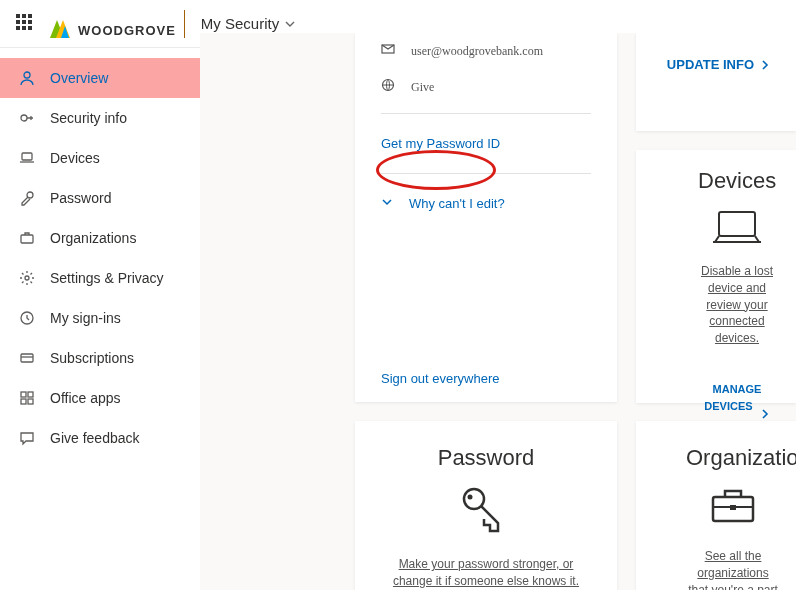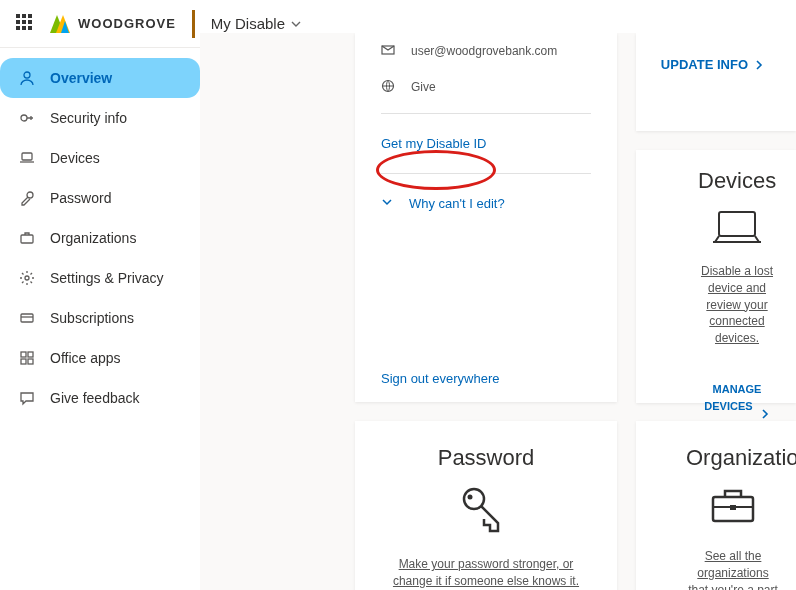--- a/index.html
+++ b/index.html
@@ -25,25 +25,25 @@
     width: 20px; height: 20px;
     display: grid;
     grid-template-columns: repeat(3,4px);
     grid-template-rows: repeat(3,4px);
     gap: 2px;
     margin: 0 14px 0 6px;
     cursor: pointer;
   }
   .waffle span { background:#333; width:4px; height:4px; }
   .brand {
-    display:flex; align-items:center;
+    display:flex; align-items:flex-end;
     font-size:13px; font-weight:600; color:#333;
     letter-spacing:1px;
-    padding-right:16px;
-    border-right:3px solid #a16207;
+    padding-right:8px;
+    border-right:1px solid #a16207;
     height:28px;
   }
   .brand svg { margin-right:6px; }
   .page-switch {
     display:flex; align-items:center;
     margin-left:16px;
     font-size:15px; color:#323130;
     cursor:pointer;
   }
   .page-switch .chev { margin-left:6px; }
@@ -56,24 +56,23 @@
   }
   .nav-item {
     display:flex; align-items:center;
     height:40px;
     padding:0 18px;
     font-size:14px;
     color:#323130;
     cursor:pointer;
   }
   .nav-item.active {
-    background:#7dd3fc;
-    font-weight:700;
+    background:#fca5a5;
+    font-weight:400;
     color:#0067b8;
-    border-radius:13px;
   }
   .nav-item.active .nav-icon { color:#0067b8; }
   .nav-icon {
     width:18px; height:18px;
     margin-right:14px;
     display:flex; align-items:center; justify-content:center;
     color:#605e5c;
   }
   .nav-icon svg { width:16px; height:16px; }
 
@@ -86,21 +85,21 @@
   .card {
     position:absolute;
     background:#fff;
     box-shadow: 0 1px 3px rgba(0,0,0,.08);
   }
   
   .card-profile { left:155px; top:0; width:262px; height:369px; }
   .profile-list { padding: 0 26px; }
   .profile-row {
     display:flex; align-items:center;
-    height:36px; font-size:12px; color:#555;
+    height:36px; font-size:12px; color:#555;font-family:Liberation Serif, serif;
   }
   .profile-row .ri { width:18px; margin-right:12px; color:#555; }
   .profile-divider { border-top:1px solid #e1e1e1; margin:8px 0; }
   .profile-link {
     display:flex; align-items:center;
     padding:14px 0;
     color:#0067b8; font-size:13px;
     cursor:pointer;
   }
   .profile-link .ri { width:18px; margin-right:10px; }
@@ -114,21 +113,21 @@
     left:176px; top:117px;
     width:120px; height:40px;
     border:3px solid #d91e18;
     border-radius:50%;
     pointer-events:none;
   }
 
   
   .card-update { left:436px; top:0; right:0; height:98px; }
   .update-link {
-    position:absolute; top:24px; right:32px;
+    position:absolute; top:24px; right:26px;
     color:#0067b8; font-weight:600; font-size:13px;
     display:flex; align-items:center; cursor:pointer;
   }
 
   .card-devices { left:436px; top:117px; right:0; height:253px; text-align:center; padding:18px 20px 0 62px; }
   .card-title { font-size:22px; font-weight:400; color:#323130; }
   .card-sub { font-size:12px; color:#555; margin-top:12px; line-height:1.4;text-decoration:underline; }
   .card-action {
     margin-top:36px; color:#0067b8; font-weight:600; font-size:11px; cursor:pointer;
   }
@@ -158,21 +157,21 @@
   </div>
   <div class="brand">
     <svg width="22" height="18" viewBox="0 0 22 18">
       <polygon points="0,18 7,0 14,18" fill="#7cbb00"></polygon>
       <polygon points="6,18 13,0 20,18" fill="#ffb900"></polygon>
       <polygon points="11,18 15,6 19,18" fill="#00a4ef"></polygon>
     </svg>
     <span>WOODGROVE</span>
   </div>
   <div class="page-switch">
-    <span>My Disable</span>
+    <span>My Security</span>
     <svg class="chev" width="10" height="10" viewBox="0 0 10 10">
         <path d="M1 3 L5 7 L9 3" stroke="#666" stroke-width="1.4" fill="none"></path>
       </svg>
   </div>
 </div>
 
 <nav class="sidebar">
   <div class="nav-item active">
     <span class="nav-icon">
       <svg viewBox="0 0 16 16">
@@ -219,20 +218,29 @@
     <span>Organizations</span>
   </div>
   <div class="nav-item">
     <span class="nav-icon">
       <svg viewBox="0 0 16 16">
           <circle cx="8" cy="8" r="2" fill="none" stroke="currentColor" stroke-width="1.3"></circle>
           <path d="M8 1v2M8 13v2M1 8h2M13 8h2M3 3l1.5 1.5M11.5 11.5L13 13M13 3l-1.5 1.5M4.5 11.5L3 13" stroke="currentColor" stroke-width="1.3"></path>
         </svg>
     </span>
     <span>Settings &amp; Privacy</span>
+  </div>
+  <div class="nav-item">
+    <span class="nav-icon">
+      <svg viewBox="0 0 16 16">
+          <circle cx="8" cy="8" r="6" fill="none" stroke="currentColor" stroke-width="1.3"></circle>
+          <path d="M8 5v3l2 2" stroke="currentColor" stroke-width="1.3" fill="none"></path>
+        </svg>
+    </span>
+    <span>My sign-ins</span>
   </div>
   <div class="nav-item">
     <span class="nav-icon">
       <svg viewBox="0 0 16 16">
           <rect x="2" y="4" width="12" height="8" rx="1" fill="none" stroke="currentColor" stroke-width="1.3"></rect>
           <path d="M2 7h12" stroke="currentColor" stroke-width="1.3"></path>
         </svg>
     </span>
     <span>Subscriptions</span>
   </div>
@@ -274,21 +282,21 @@
         <span class="ri">
           <svg width="14" height="14" viewBox="0 0 14 14">
               <circle cx="7" cy="7" r="5.5" fill="none" stroke="#555" stroke-width="1.2"></circle>
               <path d="M1.5 7h11M7 1.5c2 2 2 9 0 11M7 1.5c-2 2-2 9 0 11" stroke="#555" stroke-width="1" fill="none"></path>
             </svg>
         </span>
         <span>Give</span>
       </div>
       <div class="profile-divider"></div>
       <div class="profile-link">
-        <span>Get my Disable ID</span>
+        <span>Get my Password ID</span>
       </div>
       <div class="profile-divider"></div>
       <div class="profile-link">
         <span class="ri">
           <svg width="12" height="12" viewBox="0 0 12 12">
               <path d="M2 4l4 4 4-4" stroke="#0067b8" stroke-width="1.5" fill="none"></path>
             </svg>
         </span>
         <span>Why can't I edit?</span>
       </div>

